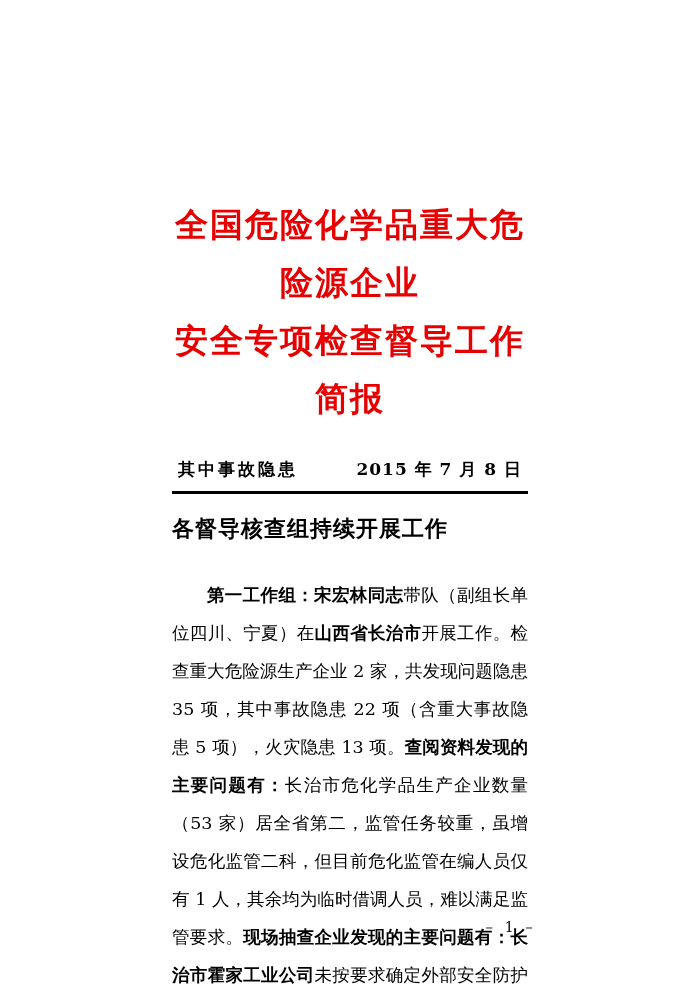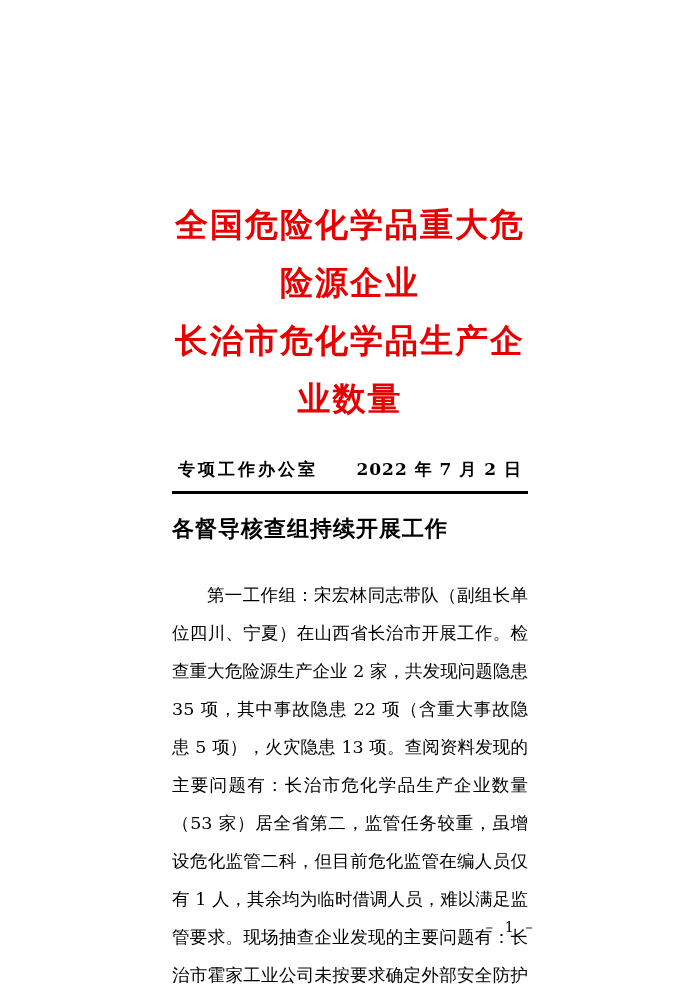--- a/index.html
+++ b/index.html
@@ -64,44 +64,44 @@
     margin-top: 32px;
     font-size: 17.5px;
     line-height: 38px;
     text-align: justify;
   }
   .body-paragraphs p {
     margin: 0;
     text-indent: 2em;
   }
   .bold {
-    font-weight: normal;
+    font-weight: bold;
   }
   .page-number {
     position: absolute;
     right: 92px;
     bottom: 52px;
     font-size: 14px;
     letter-spacing: 2px;
   }
 </style>
 </head>
 <body>
 
 <div class="page">
 
   <div class="doc-title" style="color: rgb(230, 0, 0);">
     <span class="title-line">全国危险化学品重大危险源企业</span>
-    <span class="title-line">长治市危化学品生产企业数量</span>
+    <span class="title-line">安全专项检查督导工作简报</span>
   </div>
 
 
   <div class="masthead-row">
-    <span class="masthead-left">专项工作办公室</span>
-    <span class="masthead-right">2022 年 7 月 2 日</span>
+    <span class="masthead-left">其中事故隐患</span>
+    <span class="masthead-right">2015 年 7 月 8 日</span>
   </div>
 
   <div class="section-title">各督导核查组持续开展工作</div>
 
   <div class="body-paragraphs">
       <p><span class="bold">第一工作组：宋宏林同志</span><span>带队（副组长单位四川、宁夏）在</span><span class="bold">山西省长治市</span><span>开展工作。检查重大危险源生产企业 2 家，共发现问题隐患 35 项，其中事故隐患 22 项（含重大事故隐患 5 项），火灾隐患 13 项。</span><span class="bold">查阅资料发现的主要问题有：</span><span>长治市危化学品生产企业数量（53 家）居全省第二，监管任务较重，虽增设危化监管二科，但目前危化监管在编人员仅有 1 人，其余均为临时借调人员，难以满足监管要求。</span><span class="bold">现场抽查企业发现的主要问题有：长治市霍家工业公司</span><span>未按要求确定外部安全防护距离，树脂</span></p>
     </div>
 
   <div class="page-number">－ 1 －</div>
 

